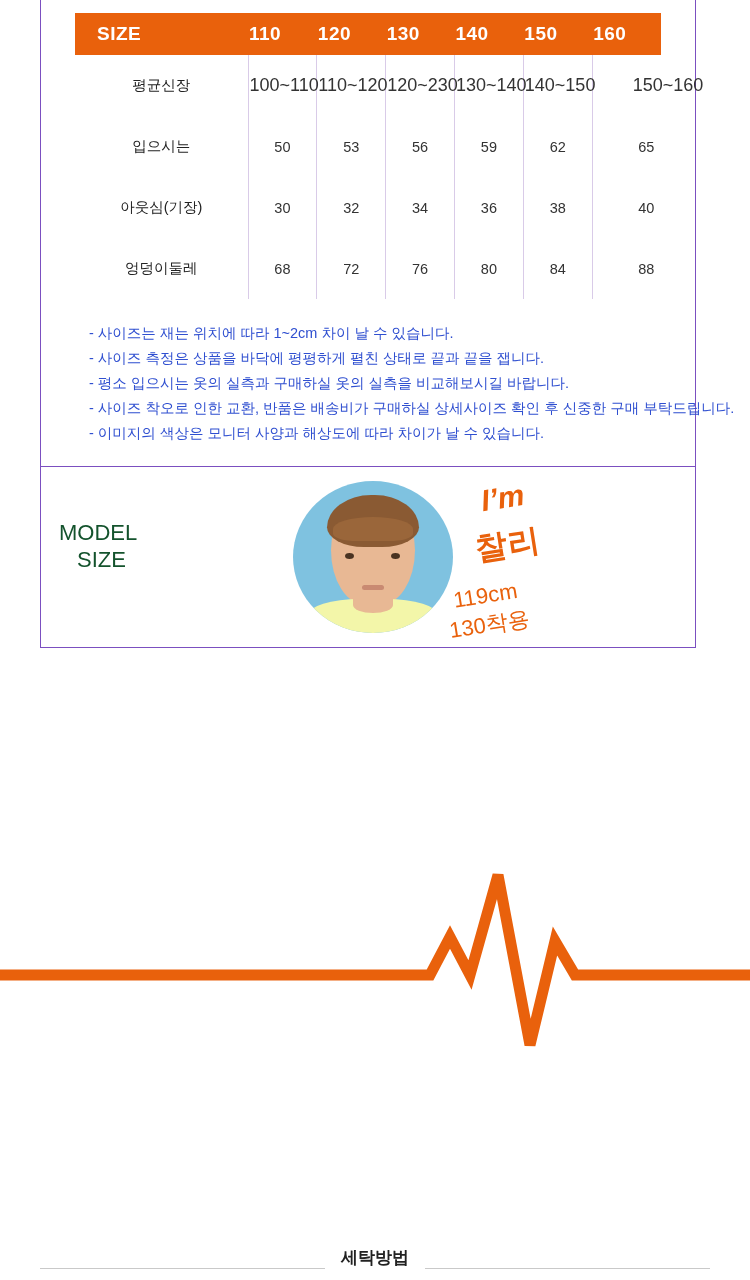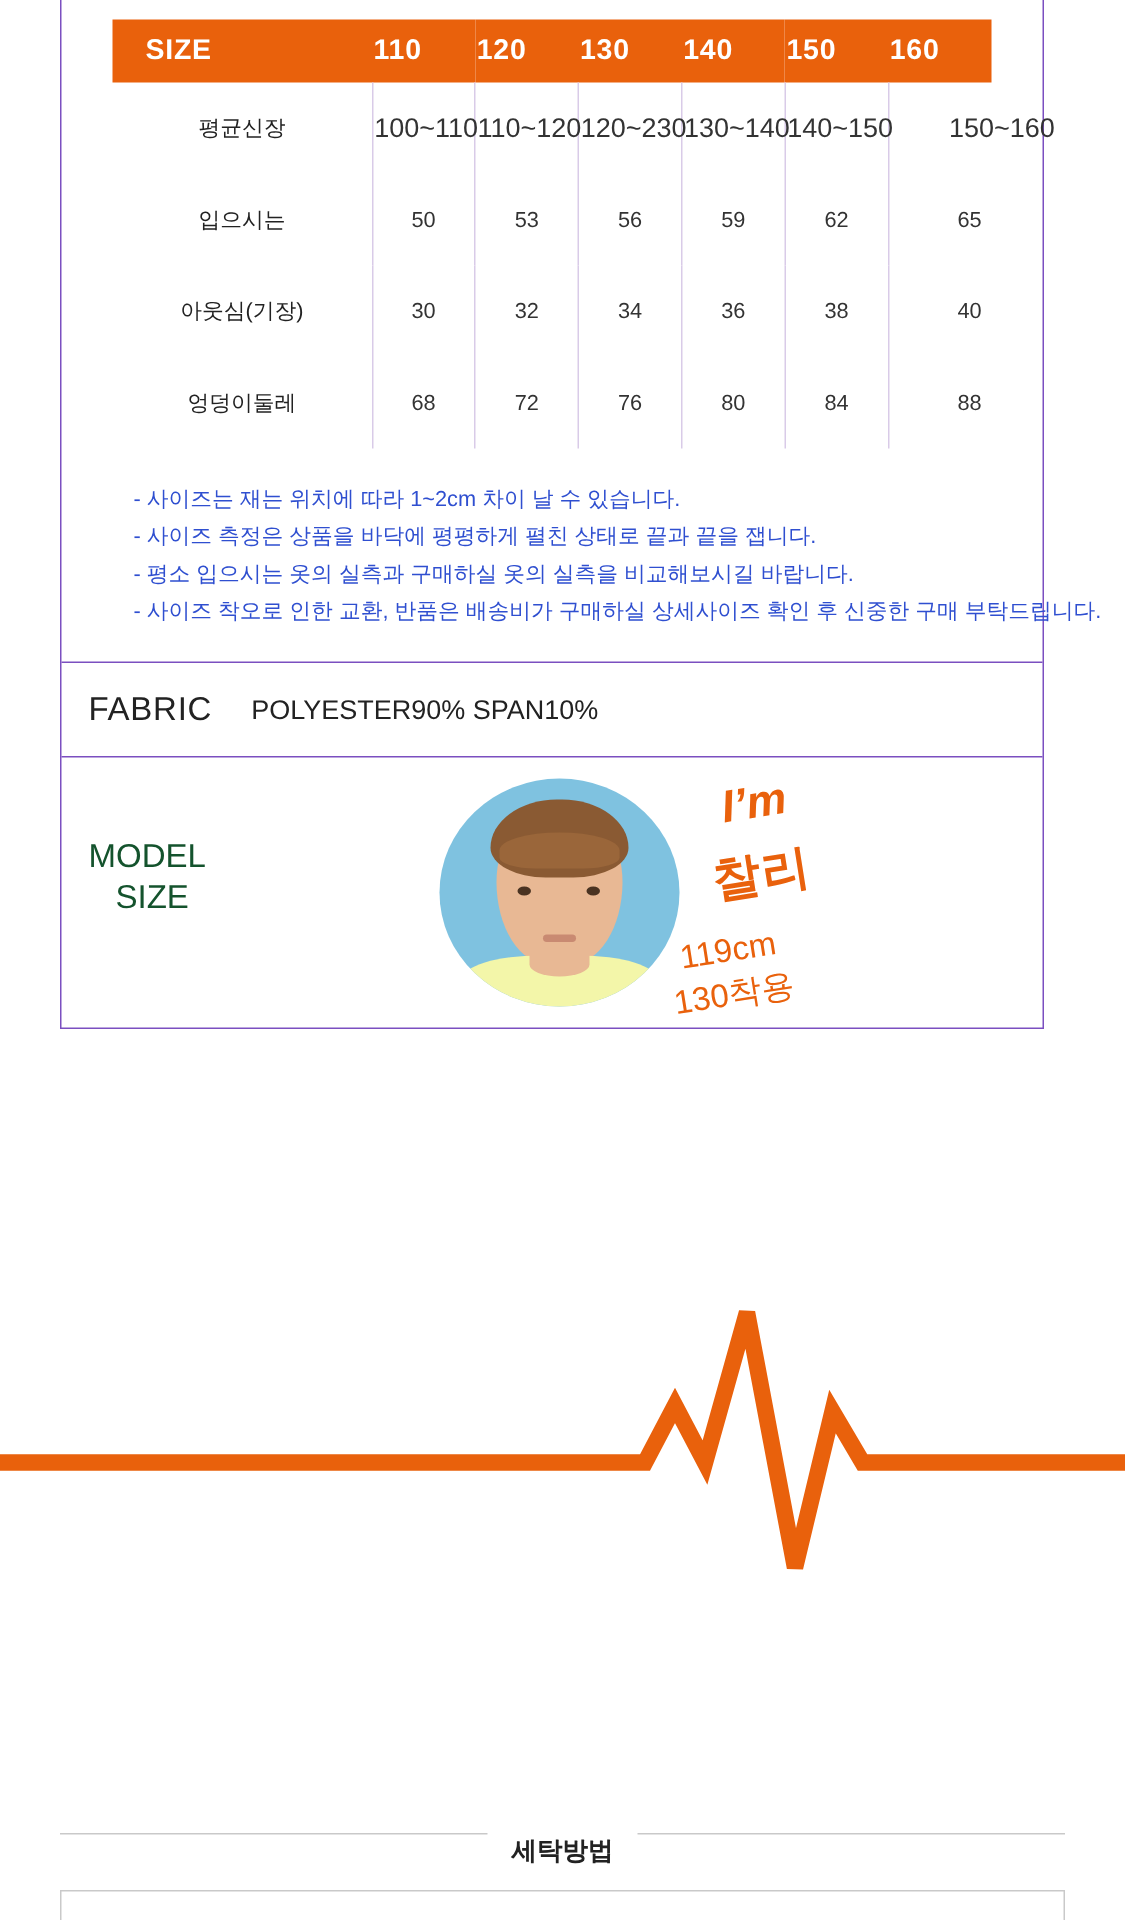--- a/index.html
+++ b/index.html
@@ -248,22 +248,23 @@
 
   
   .wash-wrap {
     position: absolute;
     left: 0;
     top: 1222px;
     width: 750px;
   }
   .wash-title-row {
     display: flex;
-    align-items: flex-start;
+    align-items: flex-end;
     padding: 0 40px;
+    margin-top: 24px;
   }
   .wash-line {
     flex: 1;
     height: 1px;
     background: #c9c9c9;
   }
   .wash-title {
     font-size: 17px;
     font-weight: bold;
     color: #222;
@@ -334,26 +335,23 @@
         </tr>
       </tbody>
     </table>
   </div>
 
   <div class="notes">
     <div>- 사이즈는 재는 위치에 따라 1~2cm 차이 날 수 있습니다.</div>
     <div>- 사이즈 측정은 상품을 바닥에 평평하게 펼친 상태로 끝과 끝을 잽니다.</div>
     <div>- 평소 입으시는 옷의 실측과 구매하실 옷의 실측을 비교해보시길 바랍니다.</div>
     <div>- 사이즈 착오로 인한 교환, 반품은 배송비가 구매하실 상세사이즈 확인 후 신중한 구매 부탁드립니다.</div>
+    <div>- 이미지의 색상은 모니터 사양과 해상도에 따라 차이가 날 수 있습니다.</div>
   </div>
 
-  <div class="fabric-row">
-    <div class="fabric-label">FABRIC</div>
-    <div class="fabric-value">POLYESTER90% SPAN10%</div>
-  </div>
 
   <div class="model-row">
     <div class="model-label">
       <span>MODEL</span>
       <span class="l2">SIZE</span>
     </div>
 
     <div class="model-photo">
       <div class="photo-face"></div>
       <div class="photo-hair"></div>

